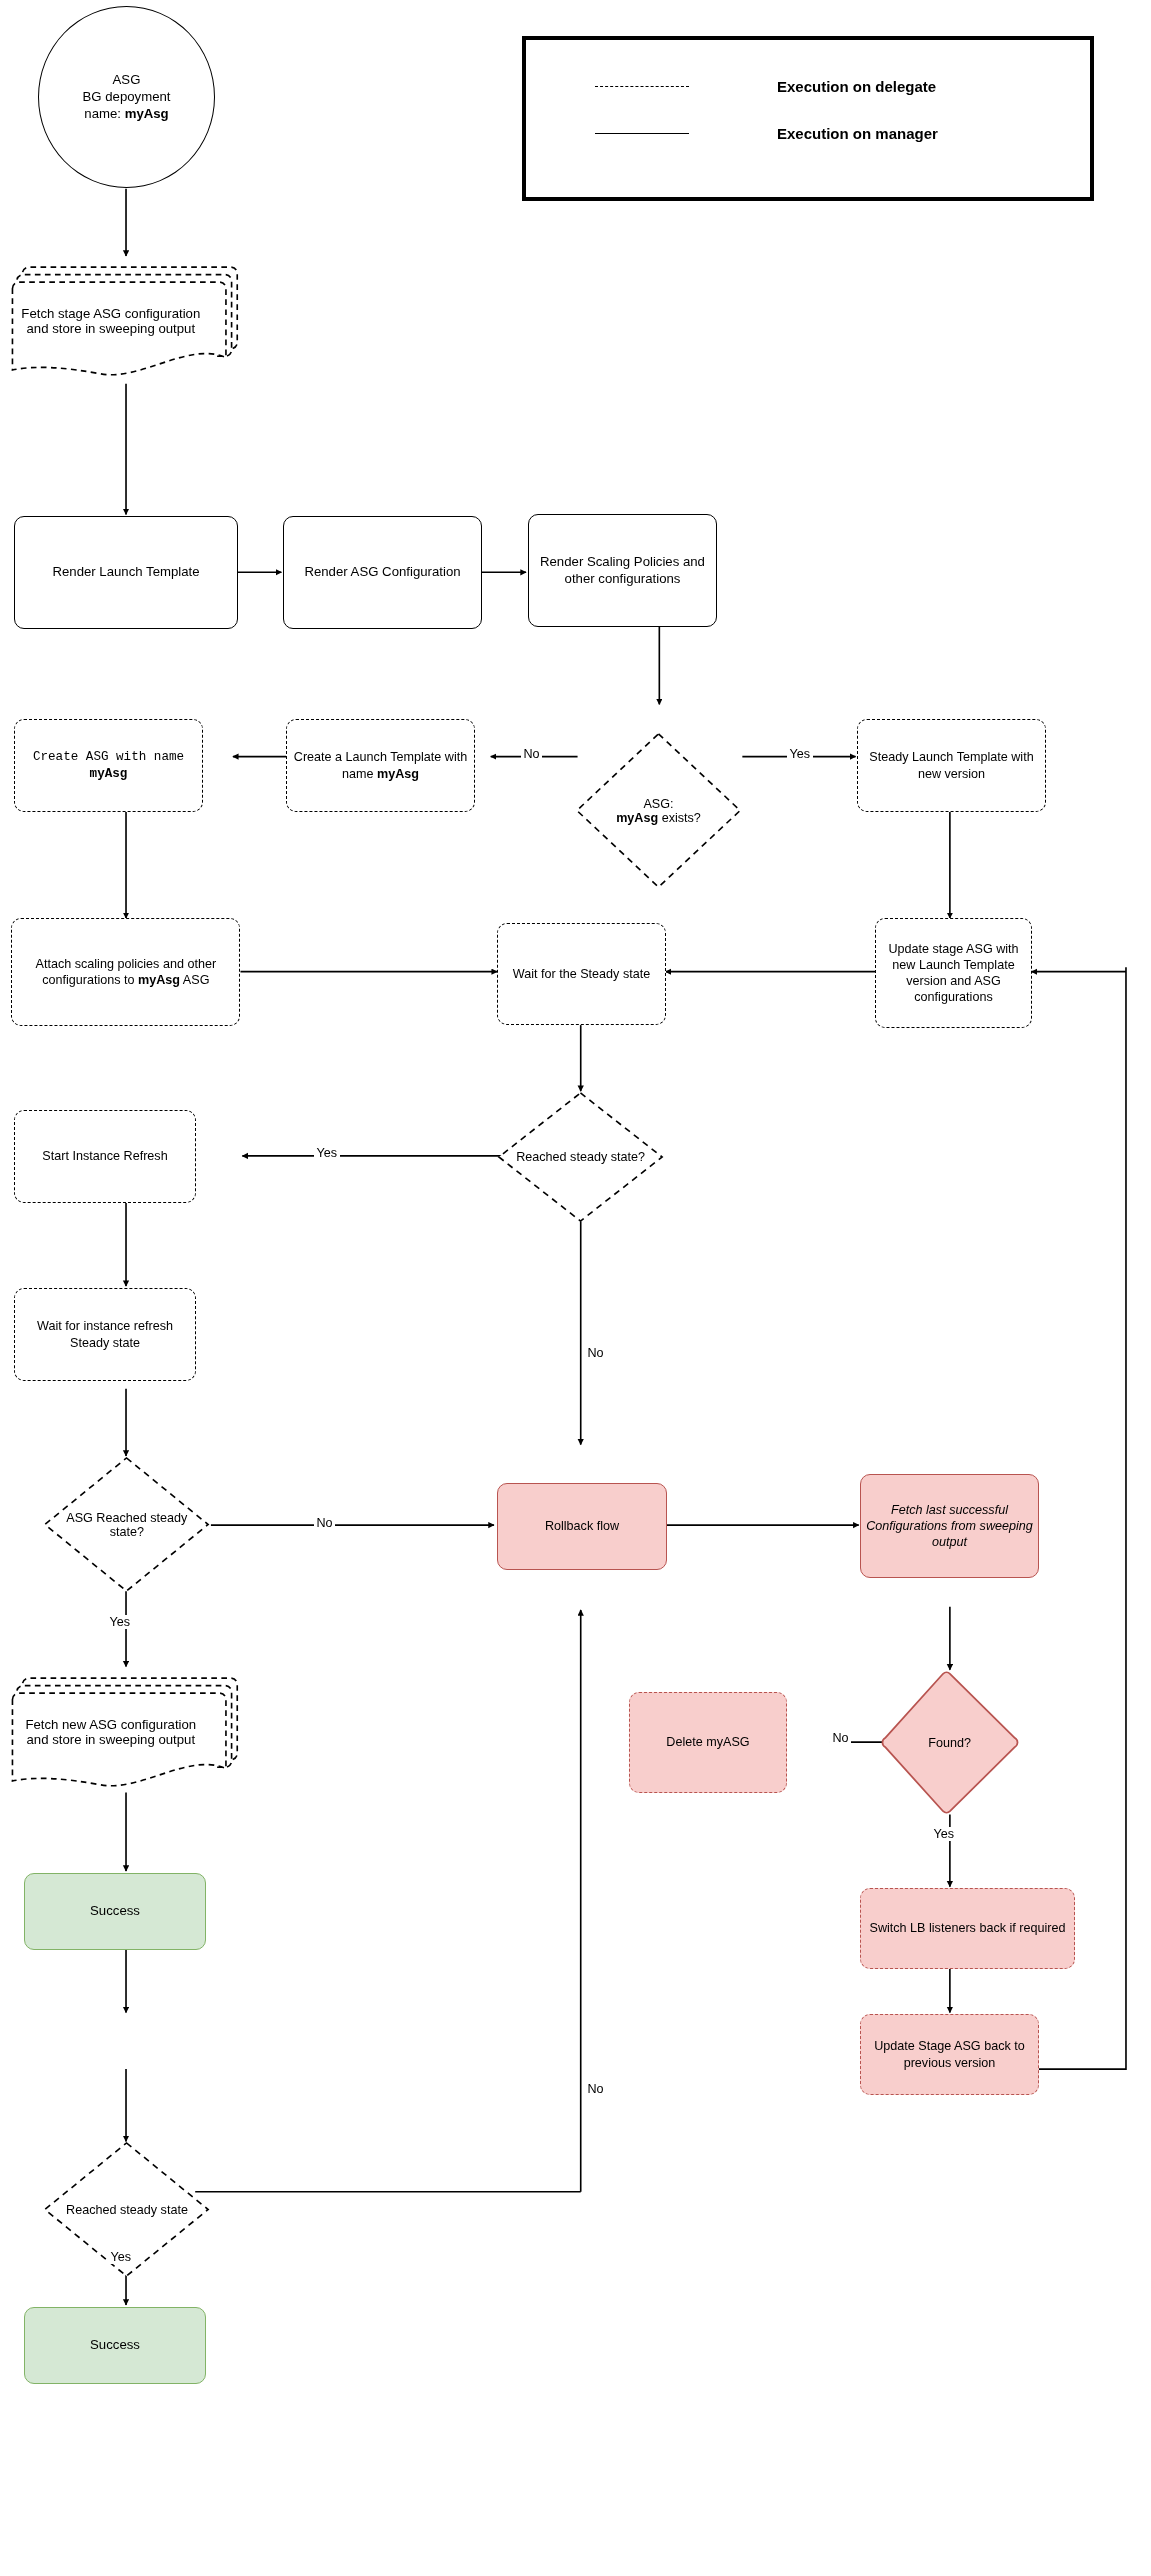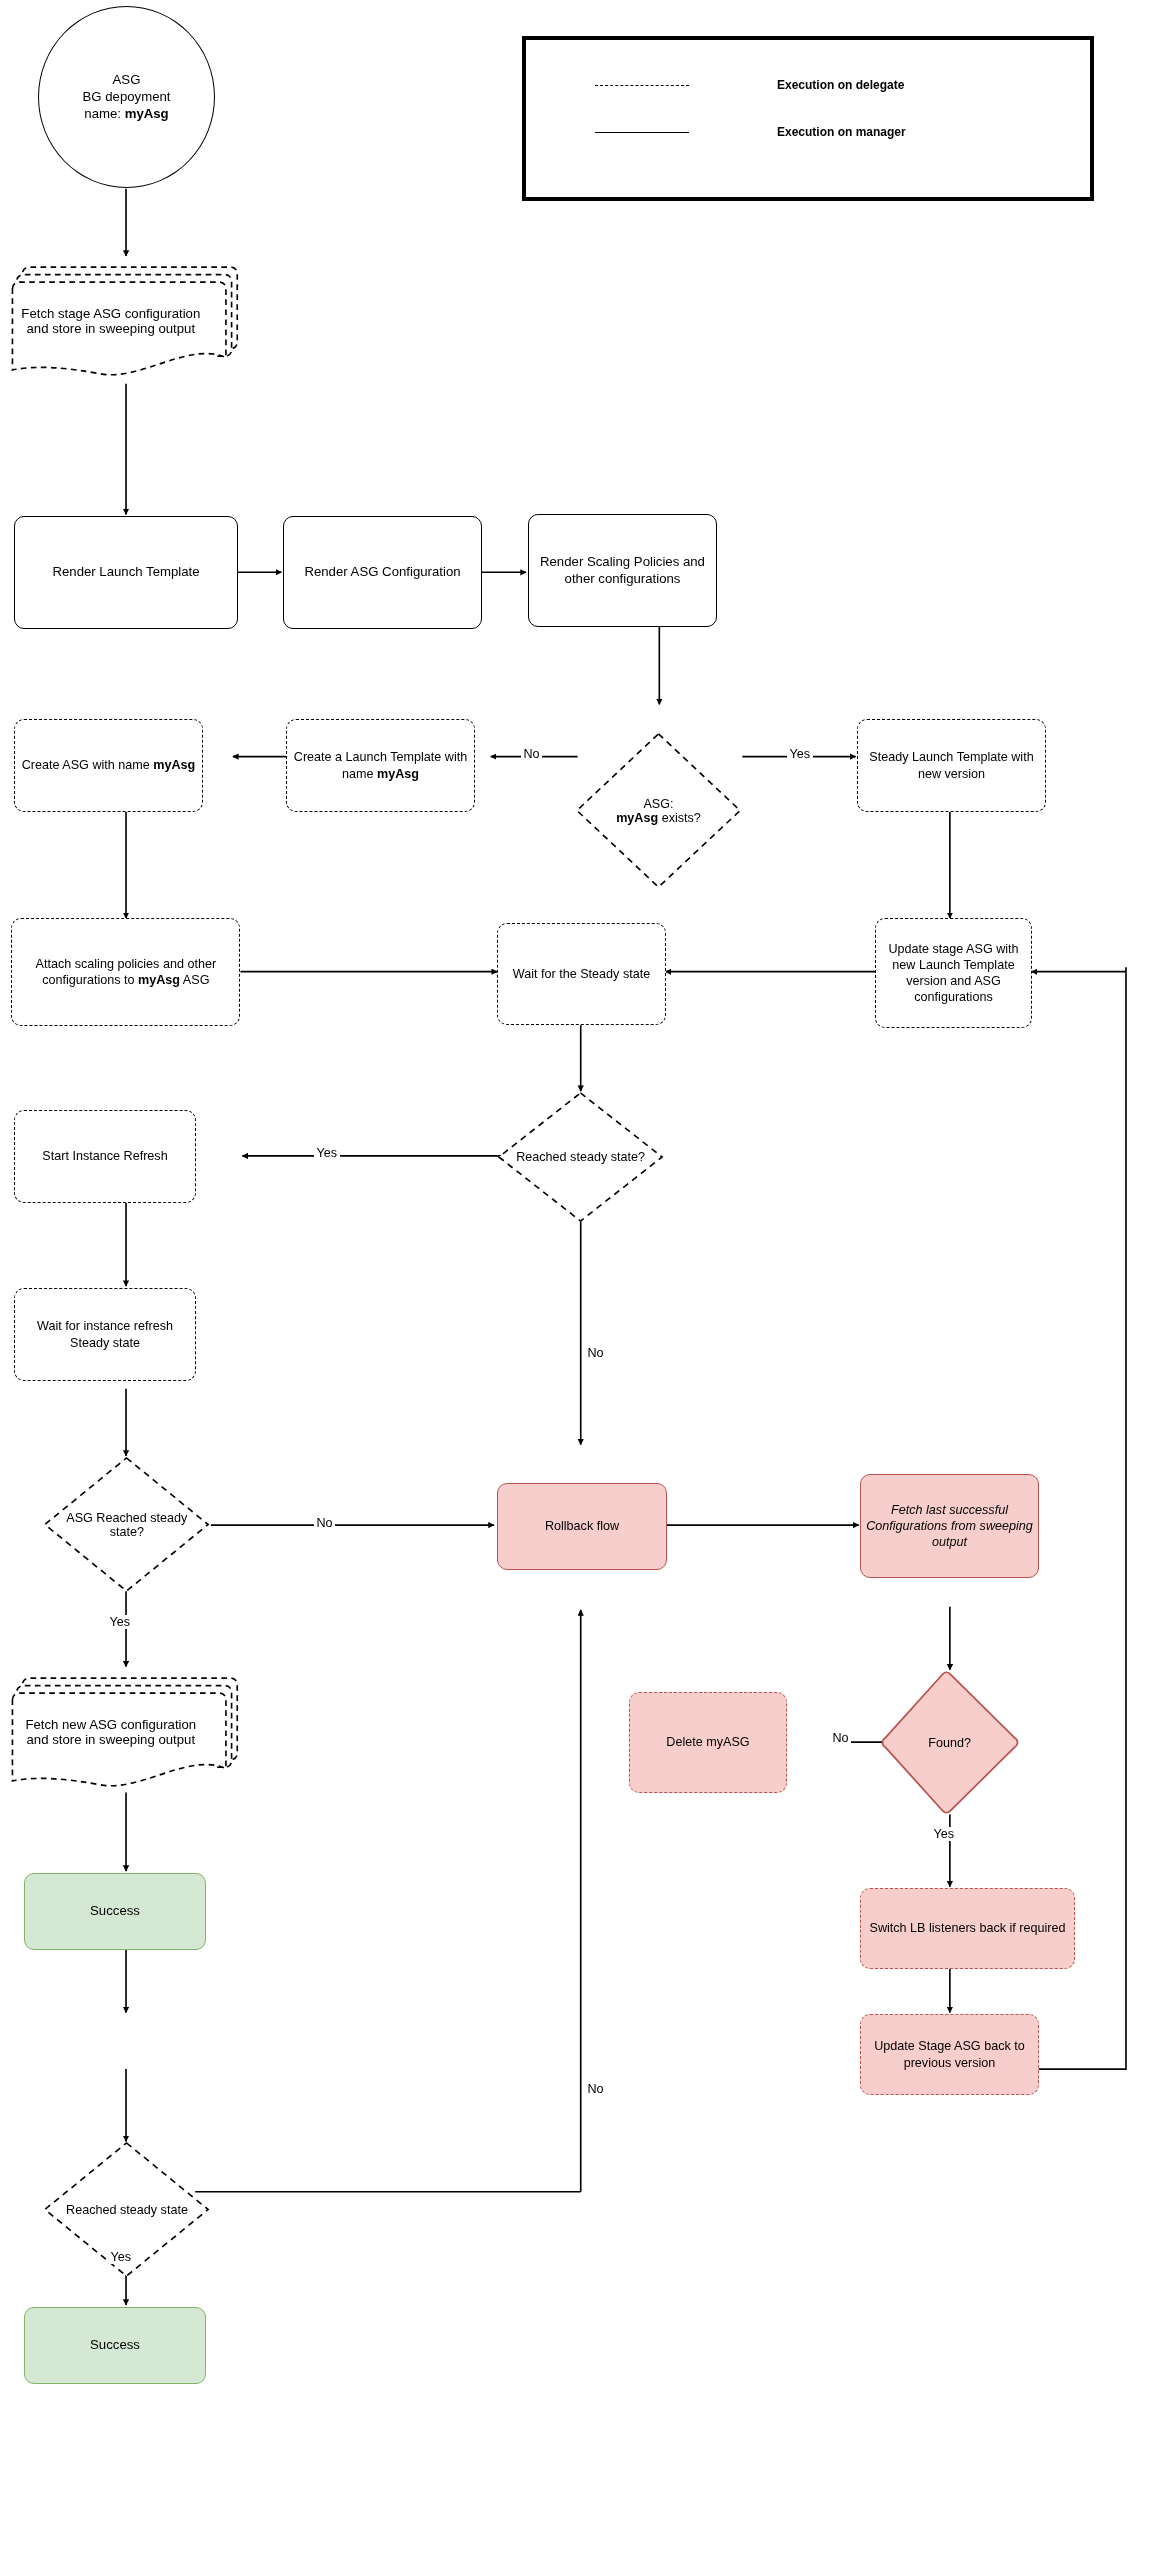--- a/index.html
+++ b/index.html
@@ -19,21 +19,21 @@
   .fs20{font-size:12.6px;}
   .fs21{font-size:13.2px;}
   b{font-weight:bold;}
   
   .diatext{position:absolute;display:flex;align-items:center;justify-content:center;text-align:center;color:#000;}
   
   #legend{position:absolute;box-sizing:border-box;border:4.4px solid #000;background:#fff;}
   .lg-row{position:absolute;display:flex;align-items:center;}
   .lg-line{width:94px;height:0;border-top:1.6px solid #000;}
   .lg-line.dash{border-top:1.6px dashed #000;}
-  .lg-text{font-size:12px;font-weight:bold;color:#000;margin-left:88px;white-space:nowrap;}
+  .lg-text{font-size:15px;font-weight:bold;color:#000;margin-left:88px;white-space:nowrap;}
   
   .docstack{position:absolute;}
   .edgelabel{position:absolute;font-size:12.6px;color:#000;background:#fff;padding:0 2.5px;white-space:nowrap;}
 </style>
 </head>
 <body>
 
 <div id="canvas">
 
   <svg id="edges" viewBox="0 0 1831 4096">
@@ -164,21 +164,21 @@
       <polygon points="133,3 263,125 133,247 3,125" fill="#fff" stroke="#000" stroke-width="2.6" stroke-dasharray="10,8"></polygon>
     </svg>
     <div class="diatext fs20" style="left:14.5px;top:50px;width:138px;height:57px;">
       <span>
         <span>ASG:</span><br>
         <b>myAsg</b><span> exists?</span>
       </span>
     </div>
   </div>
 
-  <div class="node dashed rrect fs20" style="left:14px;top:719px;width:189px;height:93px;">
+  <div class="node dashed rrect fs20" style="left:14px;top:719px;width:189px;height:93px;font-family:Liberation Mono, monospace;">
     <span class="lbl">
       <span>Create ASG with name </span><b>myAsg</b>
     </span>
   </div>
 
   <div class="node dashed rrect fs20" style="left:286px;top:719px;width:189px;height:93px;">
     <span class="lbl">
       <span>Create a Launch Template with name </span><b>myAsg</b>
     </span>
   </div>

